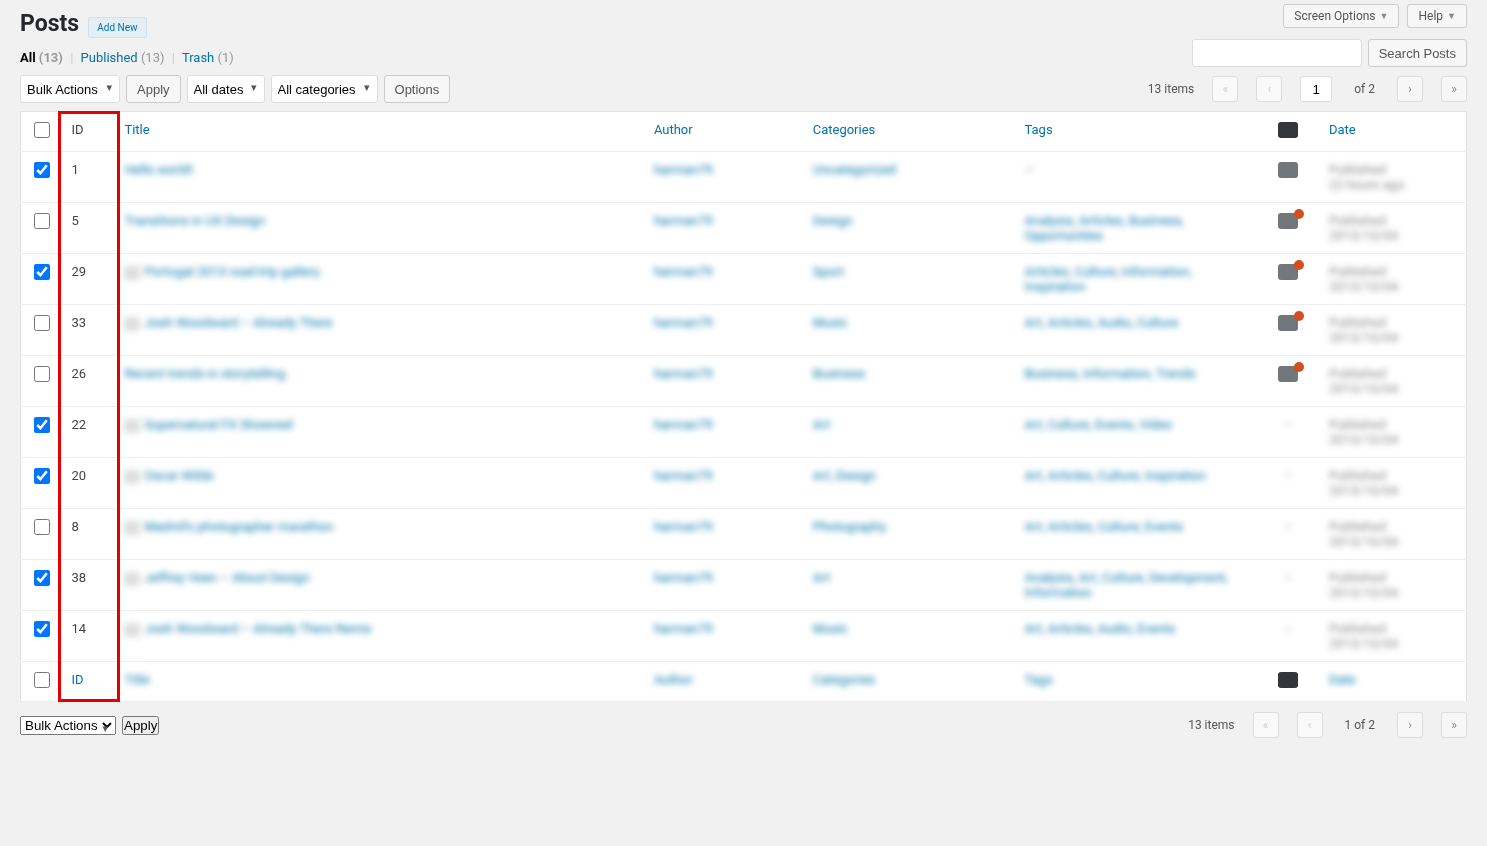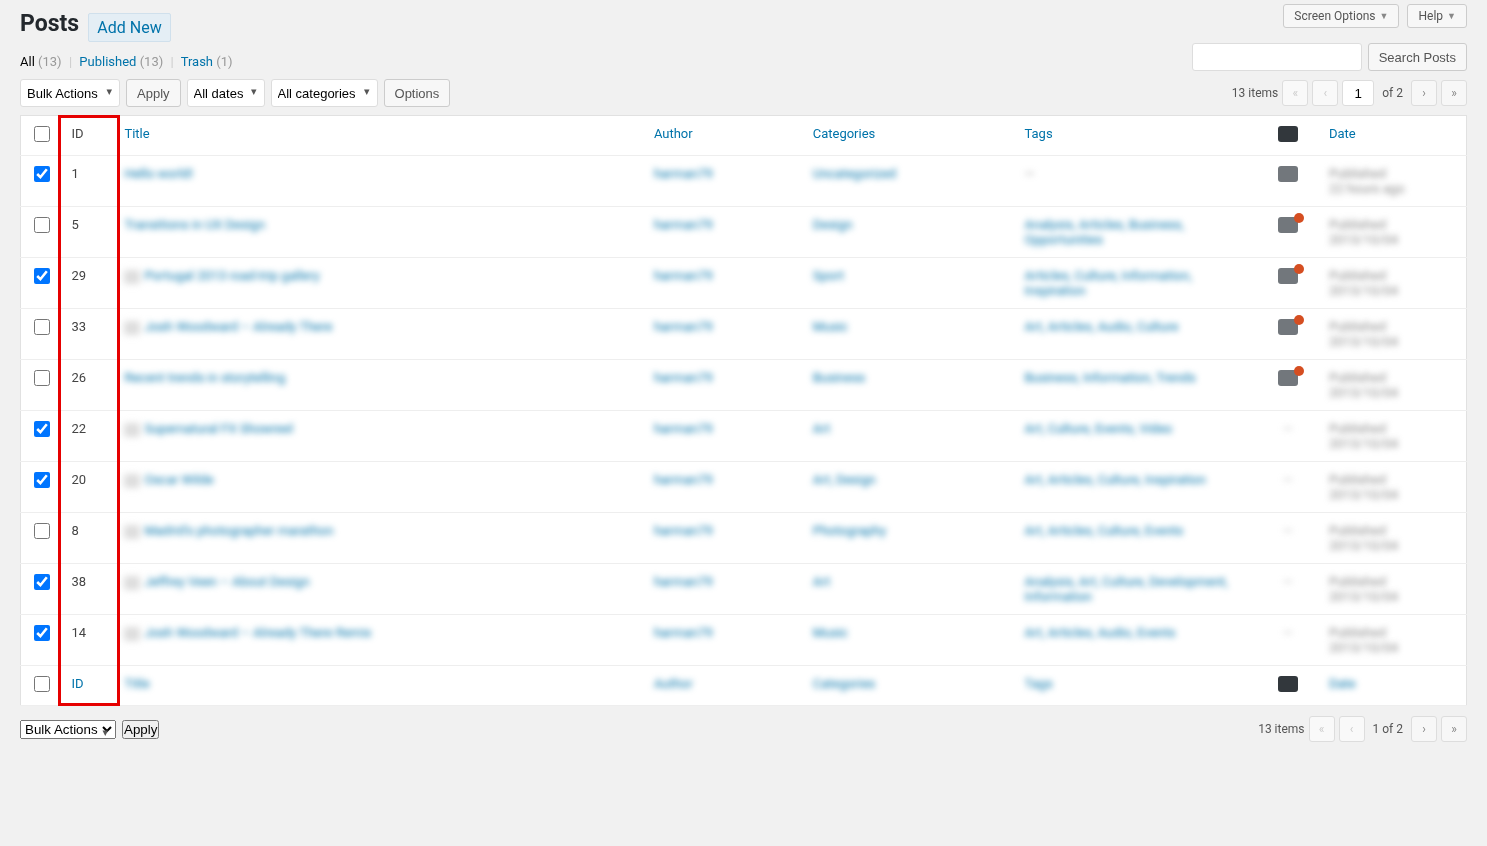--- a/index.html
+++ b/index.html
@@ -2,38 +2,38 @@
 <html><head>
 <meta charset="utf-8">
 <style>
 * { box-sizing: border-box; margin: 0; padding: 0; }
 body { font-family: -apple-system, BlinkMacSystemFont, "Segoe UI", Roboto, sans-serif; font-size: 13px; color: #444; background: #f1f1f1; padding: 0; }
 .wrap { padding: 10px 20px 20px 20px; }
 .top-buttons { position: absolute; top: 4px; right: 20px; display: flex; gap: 8px; }
 .top-btn { background: #f7f7f7; border: 1px solid #ccc; border-radius: 3px; padding: 4px 10px; font-size: 12px; color: #555; cursor: pointer; display: flex; align-items: center; gap: 4px; }
 .top-btn .arrow { font-size: 9px; color: #888; }
 h1.page-title { font-size: 23px; font-weight: 700; color: #23282d; display: inline-block; margin-right: 6px; }
-.add-new { display: inline-block; background: #e4eef5; border: 1px solid #d0e0ec; color: #0073aa; padding: 4px 8px; border-radius: 2px; font-size: 16px; cursor: pointer; vertical-align: middle; }
+.add-new { display: inline-block; background: #e4eef5; border: 1px solid #d0e0ec; color: #0073aa; padding: 4px 8px; border-radius: 2px; font-size: 10px; cursor: pointer; vertical-align: middle; }
 .subsubsub { margin: 12px 0 10px 0; font-size: 13px; }
 .subsubsub a { color: #0073aa; text-decoration: none; }
-.subsubsub .current { color: #000; font-weight: 400; }
+.subsubsub .current { color: #000; font-weight: 700; }
 .subsubsub .count { color: #999; }
 .subsubsub .sep { color: #ccc; margin: 0 4px; }
 .tablenav { display: flex; align-items: center; gap: 6px; margin-bottom: 8px; position: relative; }
 .tablenav select, .tablenav button, .tablenav input[type="text"] { height: 28px; border: 1px solid #ddd; background: #fff; font-size: 13px; padding: 0 6px; border-radius: 3px; }
 .tablenav select { background: #fff; padding-right: 20px; appearance: none; position: relative; }
 .select-wrap { position: relative; display: inline-block; }
 .select-wrap::after { content: "▾"; position: absolute; right: 8px; top: 6px; pointer-events: none; font-size: 11px; color: #555; }
 .tablenav .btn { background: #f7f7f7; border: 1px solid #ccc; padding: 0 10px; cursor: pointer; color: #555; }
 .highlight-group { border: 3px solid #e60000; border-radius: 3px; padding: 4px 6px; display: flex; gap: 6px; align-items: center; margin-left: 12px; }
 .highlight-group .ids-input { border: 2px solid #3a7ecf; background: #3a7ecf; color: #fff; width: 160px; height: 24px; padding: 0 4px; font-size: 12px; }
 .highlight-group .ids-input::selection { background: #1e5fa8; }
 .search-box { position: absolute; right: 0; top: -36px; display: flex; gap: 6px; }
 .search-box input[type="text"] { width: 170px; }
-.pagination { margin-left: auto; display: flex; align-items: center; gap: 4px; font-size: 12px; color: #555; }
+.pagination { margin-left: auto; display: flex; align-items: center; gap: 18px; font-size: 12px; color: #555; }
 .pagination .pg-btn { width: 26px; height: 26px; border: 1px solid #ddd; background: #f7f7f7; display: flex; align-items: center; justify-content: center; border-radius: 3px; cursor: pointer; color: #888; }
 .pagination .pg-btn.disabled { color: #ccc; background: #f9f9f9; cursor: default; }
 .pagination input.current-page { width: 32px; text-align: center; height: 26px; border: 1px solid #ddd; border-radius: 3px; }
 .pagination .total-text { margin: 0 4px; }
 table.wp-list { width: 100%; border-collapse: collapse; background: #fff; border: 1px solid #e1e1e1; }
 table.wp-list th, table.wp-list td { text-align: left; padding: 10px 8px; border-bottom: 1px solid #eee; vertical-align: top; font-size: 13px; }
 table.wp-list th { font-weight: 400; color: #0073aa; cursor: pointer; }
 table.wp-list th.noncol { color: #32373c; cursor: default; }
 table.wp-list .check-col { width: 30px; text-align: center; }
 table.wp-list .id-col { width: 40px; color: #444; }

